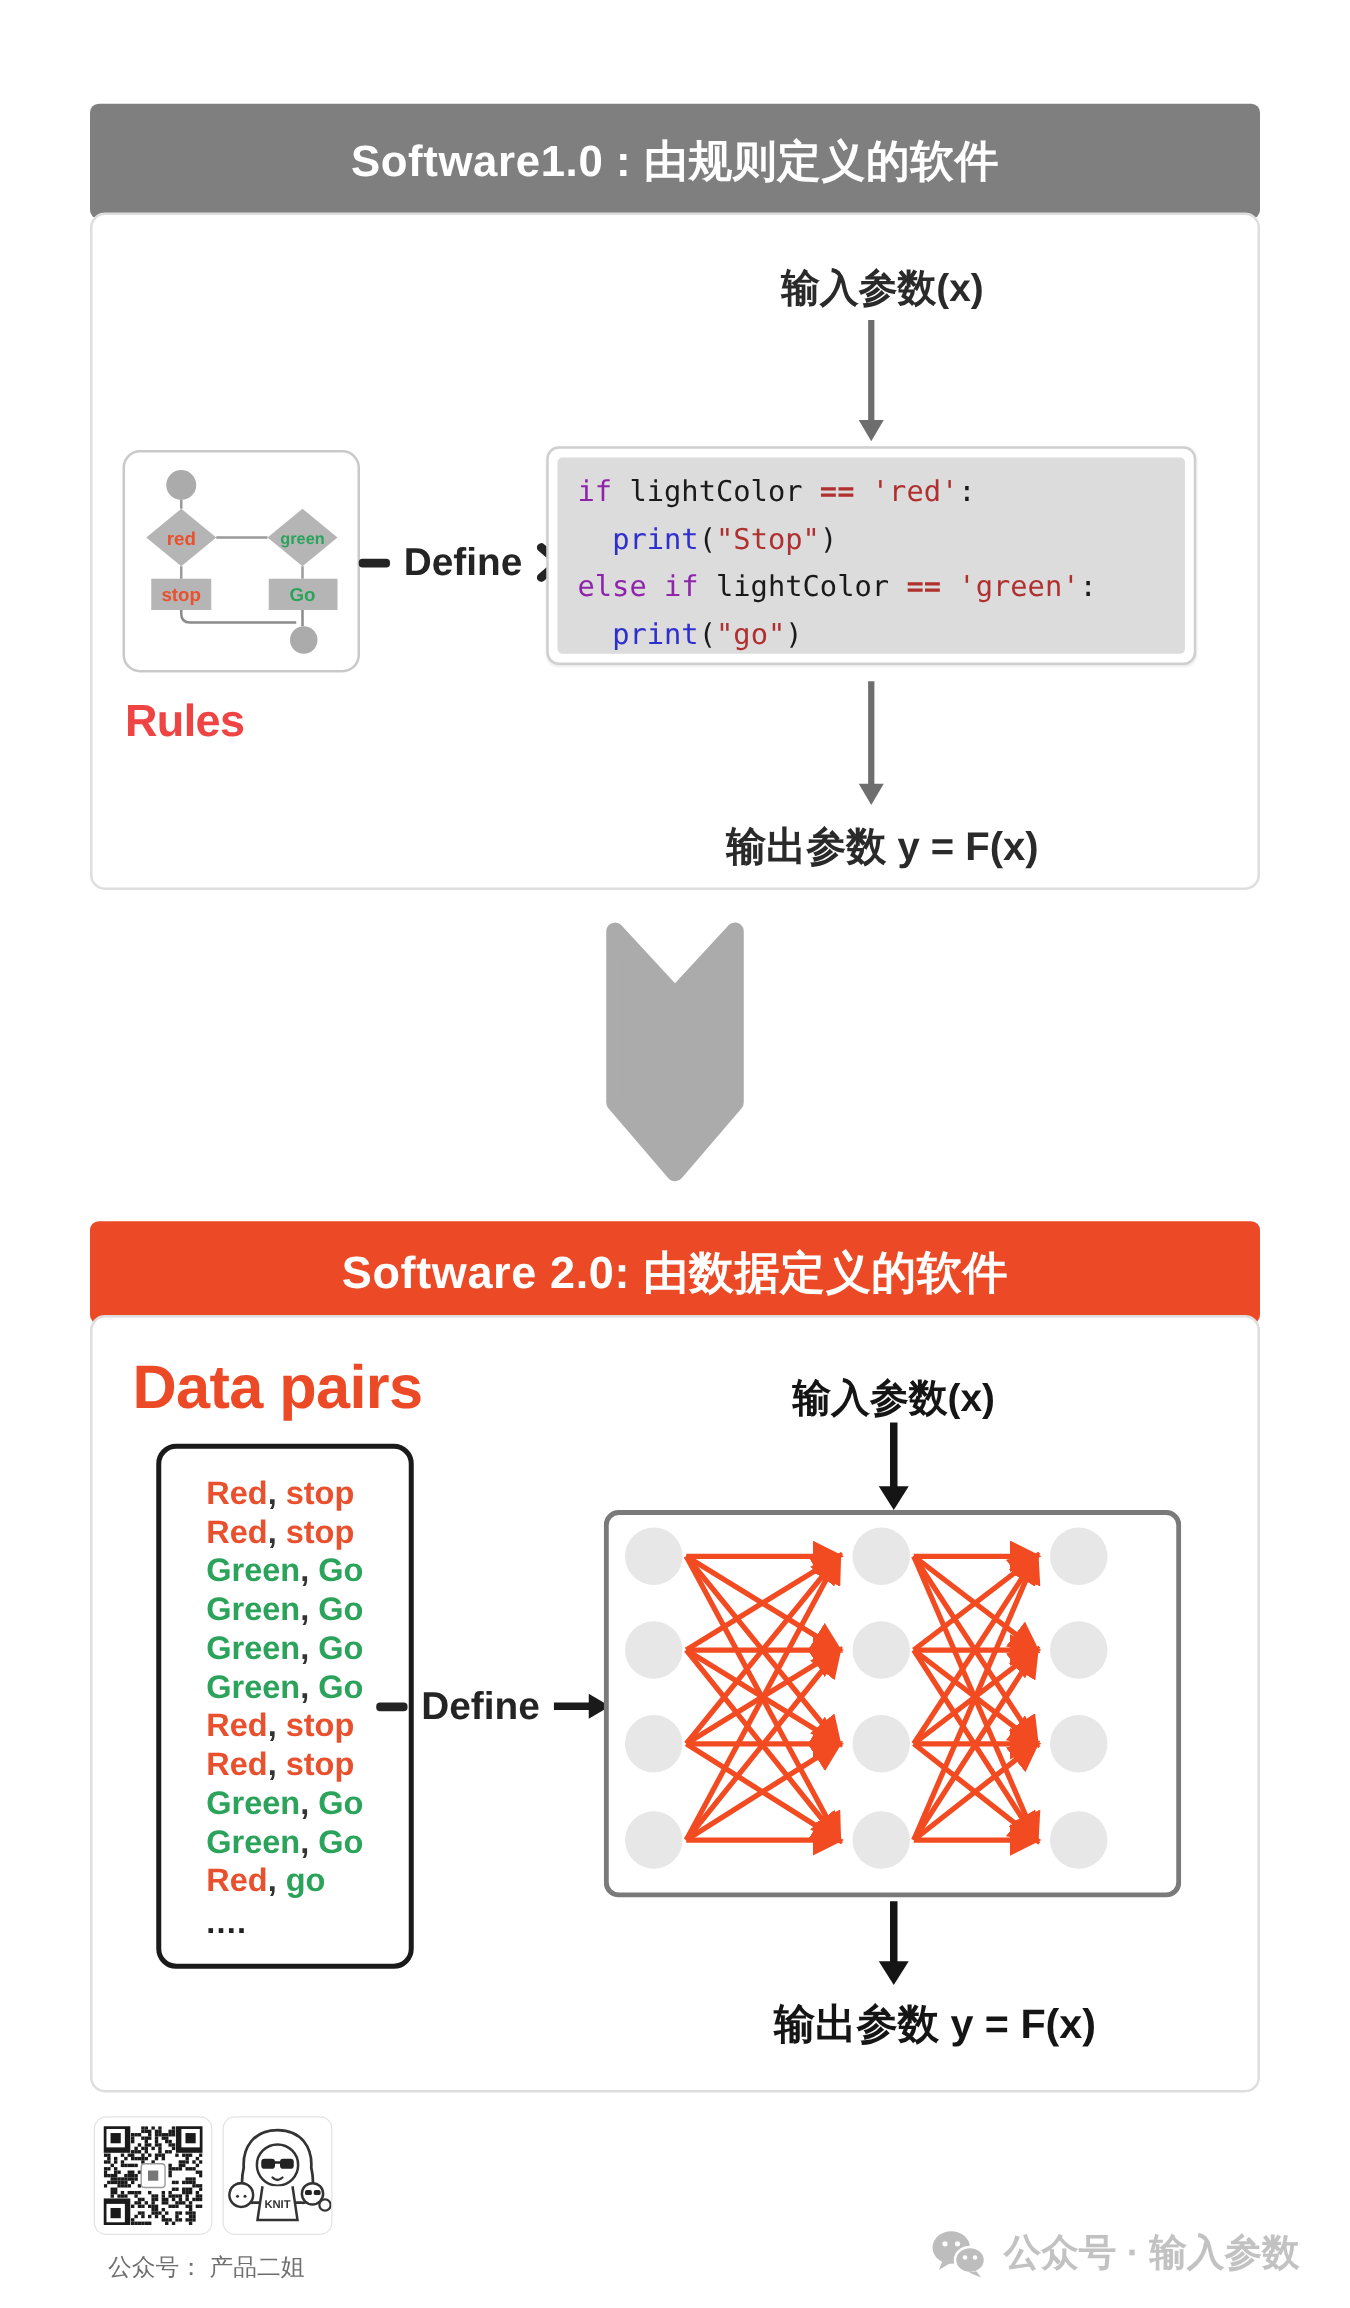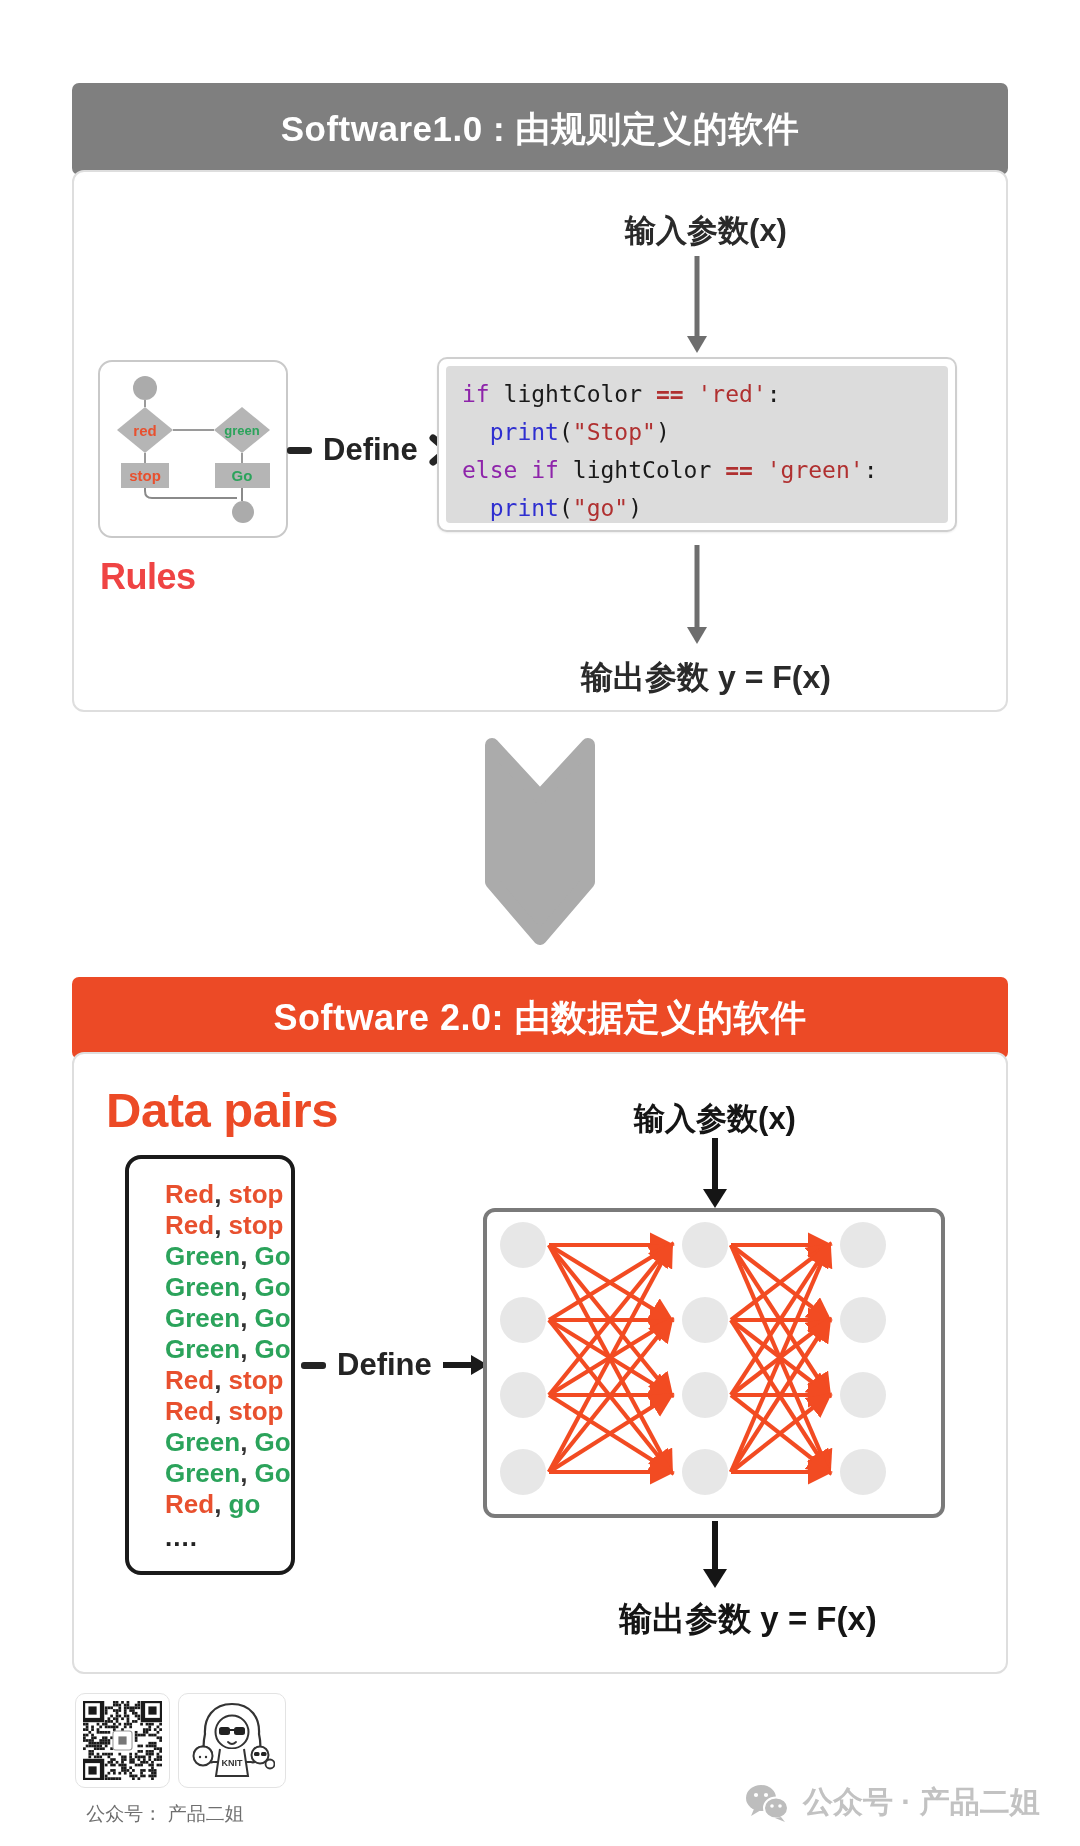--- a/index.html
+++ b/index.html
@@ -51,39 +51,39 @@
               padding:9px 16px;font-family:"DejaVu Sans Mono",monospace;font-size:23px;
               line-height:38px;color:#1a1a1a;white-space:pre;overflow:hidden;}
   .tok-kw{color:#8E24AA;}
   .tok-fn{color:#2F2FD0;}
   .tok-str{color:#B03030;}
   .tok-op{color:#B03030;font-weight:700;}
 
   
   #data-pairs-title{position:absolute;left:106px;top:1082px;font-size:49px;font-weight:800;
                     color:#EC4A26;letter-spacing:-.5px;}
-  .pairs-box{position:absolute;left:125px;top:1155px;width:170px;height:420px;background:#fff;
+  .pairs-box{position:absolute;left:125px;top:1155px;width:206px;height:420px;background:#fff;
              border:4px solid #1a1a1a;border-radius:16px;box-sizing:border-box;
              padding:20px 0 0 36px;}
   .pair-row{font-size:26px;line-height:31px;font-weight:600;white-space:nowrap;}
   .pair-comma{color:#333;}
   .pair-ellipsis{font-size:26px;line-height:34px;font-weight:700;color:#222;letter-spacing:1px;}
 
   
   .nn-box{position:absolute;left:483px;top:1208px;width:462px;height:310px;}
 
   
   .overlay{position:absolute;left:0;top:0;pointer-events:none;}
 
   
   .foot-card{position:absolute;top:1693px;height:95px;background:#fff;border:1px solid #E3E3E3;
              border-radius:10px;box-sizing:border-box;display:flex;align-items:center;
              justify-content:center;}
   #qr-card{left:75px;width:95px;}
-  #avatar-card{left:178px;width:108px;}
+  #avatar-card{left:178px;width:88px;}
   #qr-caption{position:absolute;left:165px;top:1801px;transform:translateX(-50%);
               font-size:19px;color:#6f6f6f;white-space:nowrap;}
   .watermark{position:absolute;left:745px;top:1782px;display:flex;align-items:center;gap:14px;
              color:#C2C2C2;font-size:30px;font-weight:600;white-space:nowrap;}
 </style>
 </head>
 <body>
 
 <div id="header1" class="header-bar">
   <span>Software1.0 : 由规则定义的软件</span>
@@ -559,14 +559,14 @@
   <svg width="44" height="38" viewBox="0 0 44 38">
     <ellipse cx="16" cy="14" rx="15" ry="13" fill="#BDBDBD"></ellipse>
     <polygon points="9,25 6,32 16,26" fill="#BDBDBD"></polygon>
     <circle cx="11" cy="11" r="2.1" fill="#fff"></circle>
     <circle cx="21" cy="11" r="2.1" fill="#fff"></circle>
     <ellipse cx="31" cy="24" rx="12" ry="10.5" fill="#BDBDBD" stroke="#fff" stroke-width="2"></ellipse>
     <polygon points="36,33 40,38 30,34" fill="#BDBDBD"></polygon>
     <circle cx="27" cy="22" r="1.8" fill="#fff"></circle>
     <circle cx="35" cy="22" r="1.8" fill="#fff"></circle>
   </svg>
-  <span>公众号 · 产品二姐</span>
+  <span>公众号 · 输入参数</span>
 </div>
 
 </body></html>

